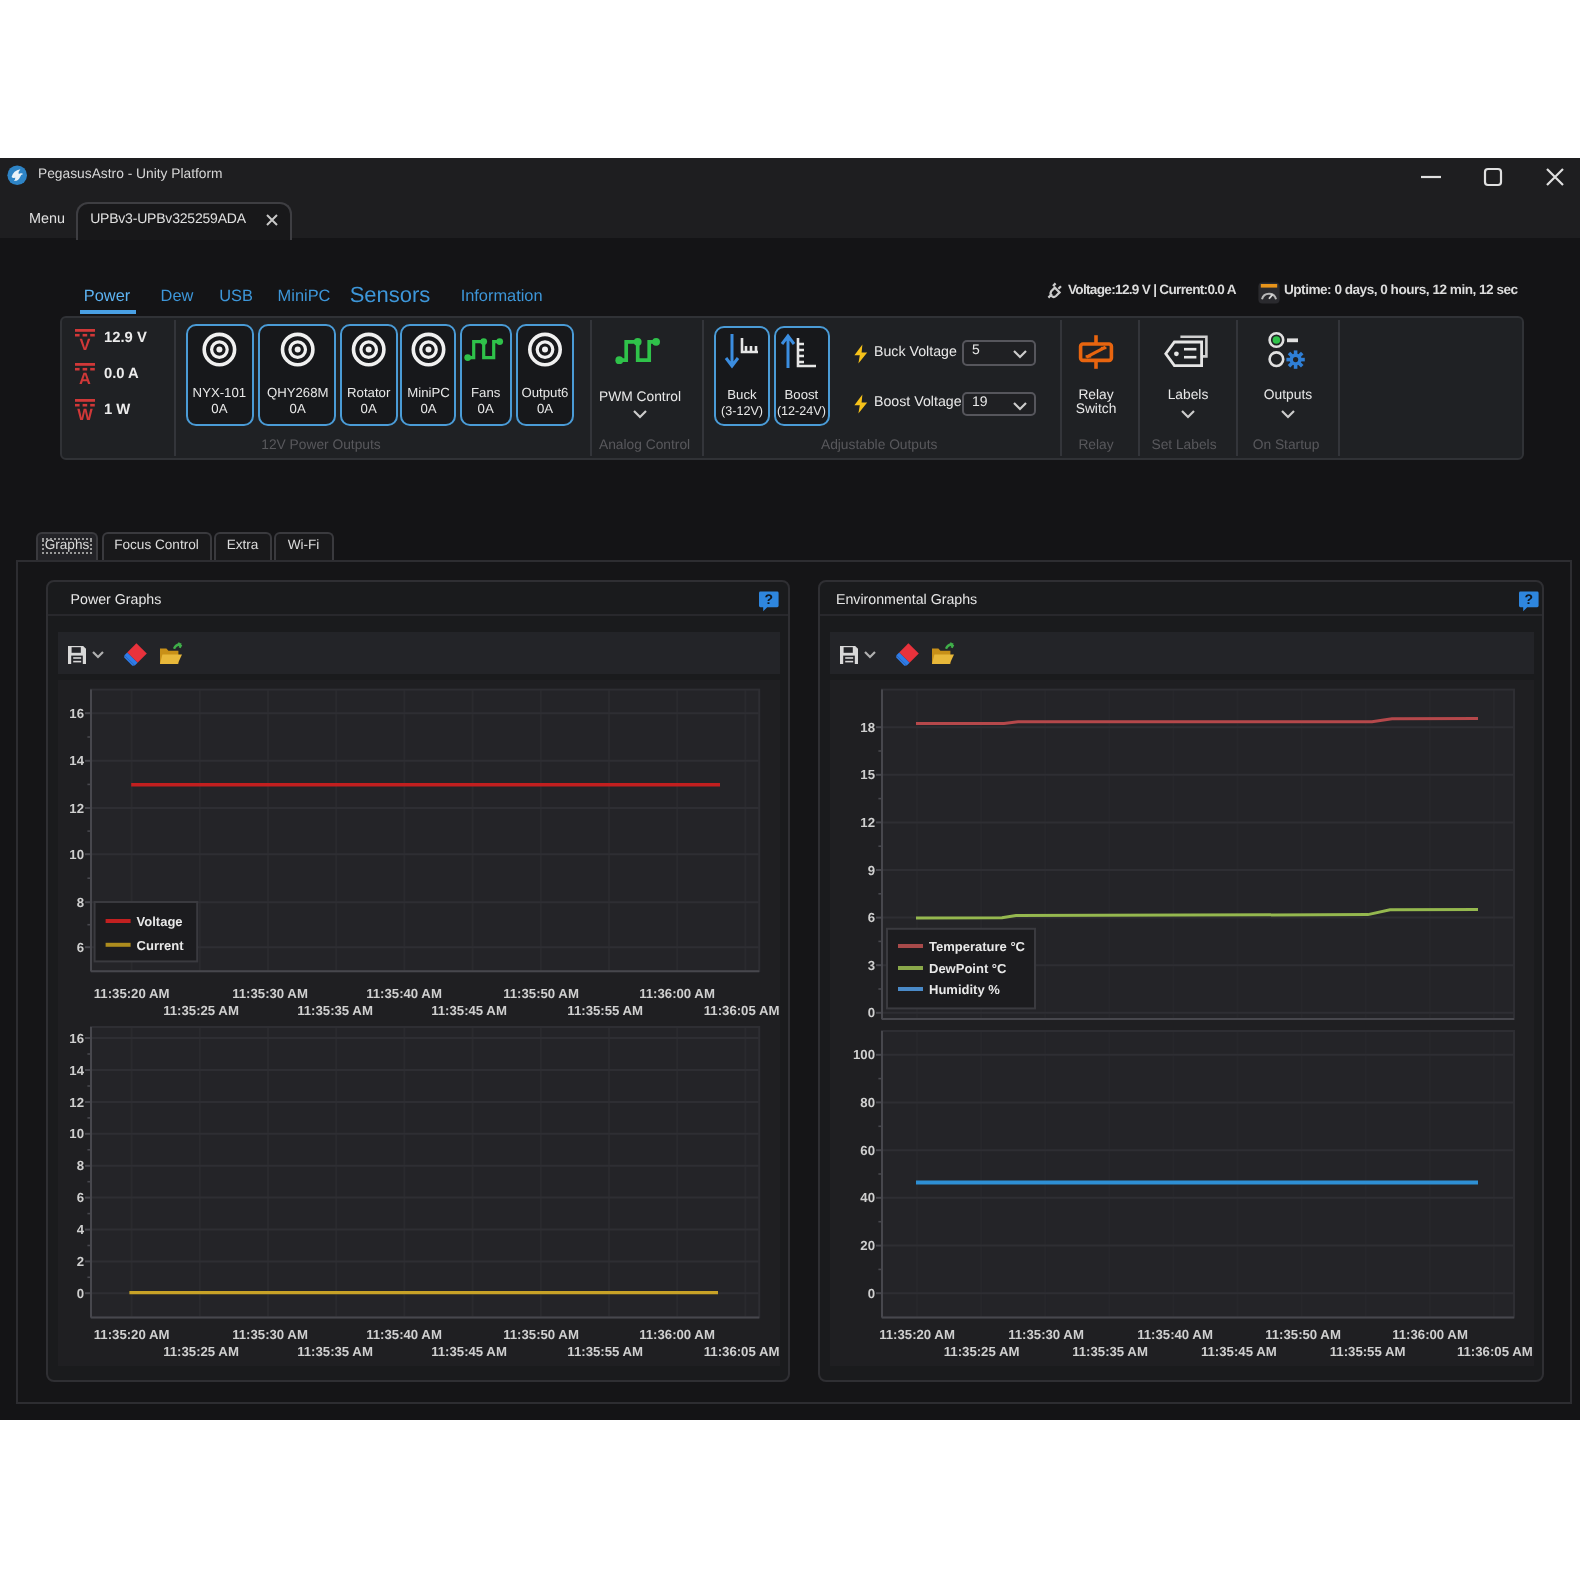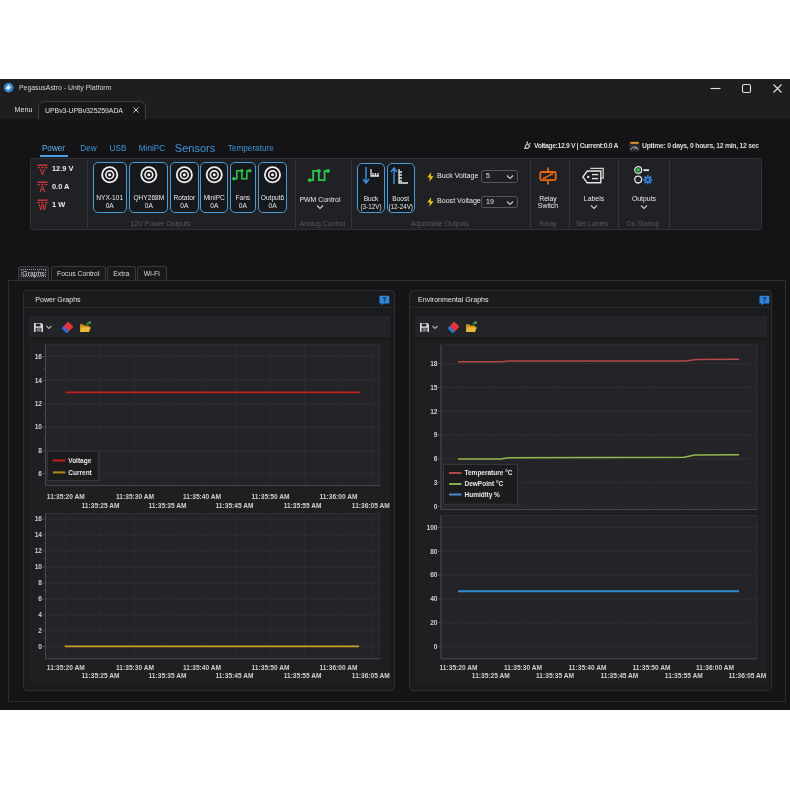--- a/index.html
+++ b/index.html
@@ -27,21 +27,21 @@
 <div class="txt ctr" style="left:84px;top:110.3px;font-size:7.0px;color:#e0e0e0;letter-spacing:-0.1px;">UPBv3-UPBv325259ADA</div>
 <svg class="abs" style="left:131px;top:105px" width="10" height="10" viewBox="0 0 10 10">
       <path d="M2.5,2.5 L7.5,7.5 M7.5,2.5 L2.5,7.5" stroke="#c8c8c8" stroke-width="1.0"></path>
     </svg>
 <div class="txt ctr" style="left:53.5px;top:147.9px;font-size:8.2px;color:#5db3f2;font-weight:normal;">Power</div>
 <div class="abs" style="left:40px;top:155.3px;width:28px;height:2px;background:#49a0e4;"></div>
 <div class="txt ctr" style="left:88.5px;top:147.9px;font-size:8.2px;color:#3d96d8;">Dew</div>
 <div class="txt ctr" style="left:118px;top:147.9px;font-size:8.2px;color:#3d96d8;">USB</div>
 <div class="txt ctr" style="left:152px;top:147.9px;font-size:8.2px;color:#3d96d8;">MiniPC</div>
 <div class="txt ctr" style="left:195px;top:147.9px;font-size:11px;color:#3d96d8;">Sensors</div>
-<div class="txt ctr" style="left:250.8px;top:147.9px;font-size:8.2px;color:#3d96d8;">Temperature</div>
+<div class="txt ctr" style="left:250.8px;top:147.9px;font-size:8.2px;color:#3d96d8;">Information</div>
 <svg class="abs" style="left:521px;top:140px" width="12" height="12" viewBox="0 0 12 12">
 <path d="M3.2,8.8 L5.0,7.0 M5.5,3.0 L6.8,1.7 M8.2,4.4 L9.5,3.1 M4.6,5.6 L6.4,3.8 L8.8,6.2 L7.0,8.0 Q5.8,9.0 4.8,8.0 Q3.8,7.0 4.6,5.6 Z" fill="none" stroke="#cccccc" stroke-width="1.1"></path>
 </svg>
 <div class="txt" style="left:534px;line-height:0;top:146.3px;font-size:6.8px;color:#dcdcdc;font-weight:bold;letter-spacing:-0.35px;">Voltage:12.9 V | Current:0.0 A</div>
 <svg class="abs" style="left:628px;top:139.5px" width="13" height="13" viewBox="0 0 13 13">
 <rect x="1.2" y="1.2" width="10.6" height="10.6" rx="2" fill="#2a2a2e"></rect>
 <rect x="2.4" y="2.0" width="8.2" height="1.8" fill="#e8941a"></rect>
 <path d="M3.0,9.6 A3.6,3.6 0 0 1 10.0,9.6" fill="none" stroke="#b8b8b8" stroke-width="1.0"></path>
 <line x1="6.5" y1="9.4" x2="8.3" y2="7.2" stroke="#d8d8d8" stroke-width="0.9"></line>
 </svg>

